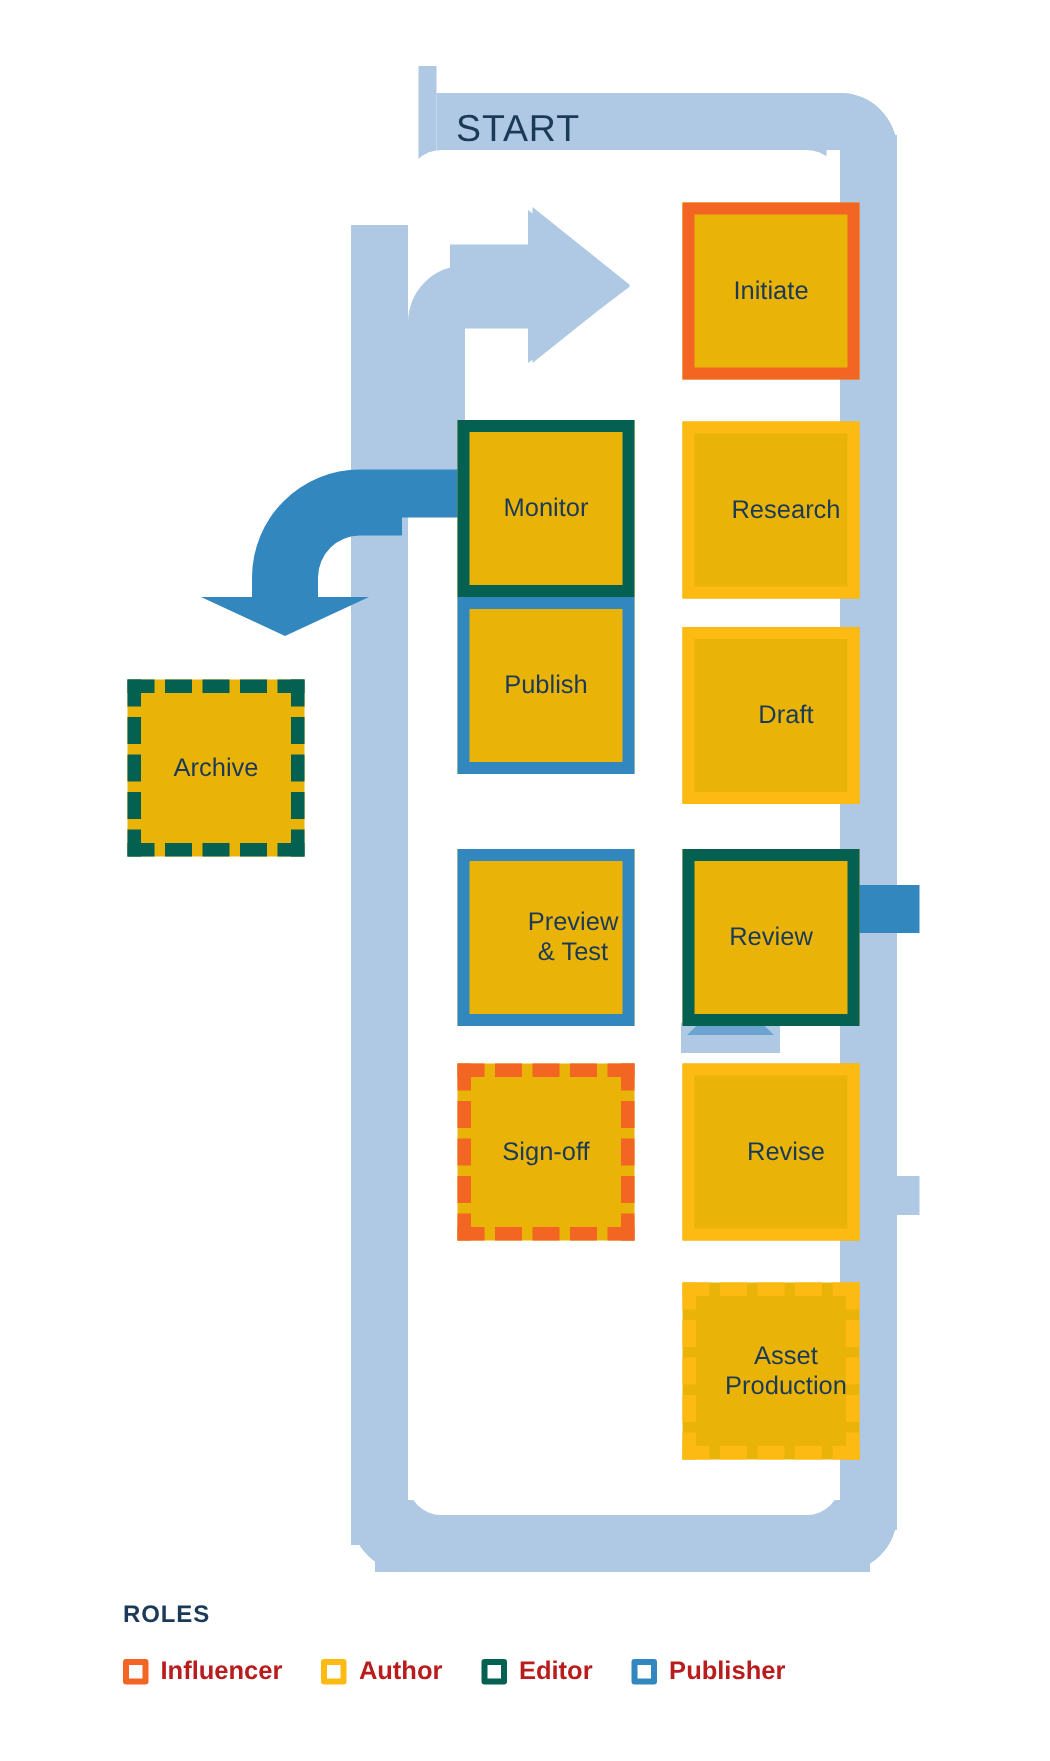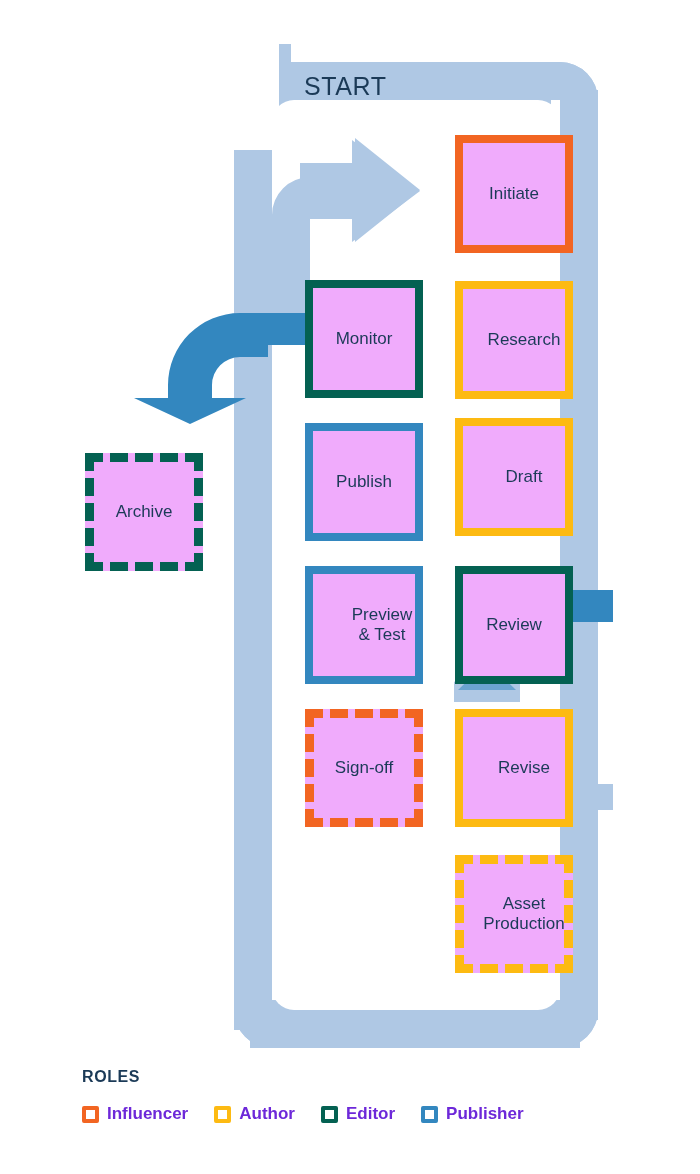--- a/index.html
+++ b/index.html
@@ -42,21 +42,21 @@
 
   
   .node {
     position: absolute;
     width: 118px;
     height: 118px;
     box-sizing: border-box;
     display: flex;
     align-items: center;
     justify-content: center;
-    background: #f0abfc;
+    background: #eab308;
     text-align: center;
     font-size: 17px;
     line-height: 1.15;
     color: #1B3A57;
   }
   .node-label { display: block; }
 
   .b-solid  { border-style: solid; }
   .b-dashed { border-style: dashed; }
 
@@ -97,21 +97,21 @@
     height: 17px;
     box-sizing: border-box;
     border: 4px solid #000;
     border-radius: 2px;
     background: #fff;
     flex: none;
   }
   .legend-text {
     font-size: 17px;
     font-weight: bold;
-    color: #6d28d9;
+    color: #b91c1c;
     white-space: nowrap;
   }
 </style>
 </head>
 <body>
 
 <div id="stage">
 
   <svg class="track-layer" width="700" height="1174" viewBox="0 0 700 1174">
 
@@ -210,21 +210,21 @@
     <span>
       <span>Asset</span><br>
       <span>Production</span>
     </span>
   </div>
 
   <div class="node b-solid role-editor" style="left:305px; top:280px;">
     <span class="node-label">Monitor</span>
   </div>
 
-  <div class="node b-solid role-publisher" style="left:305px; top:423px;">
+  <div class="node b-solid role-publisher" style="left:305px; top:398px;">
     <span class="node-label">Publish</span>
   </div>
 
   <div class="node b-solid role-publisher" style="left:305px; top:566px;padding-left:36px;">
     <span>
       <span>Preview</span><br>
       <span>&amp; Test</span>
     </span>
   </div>
 

